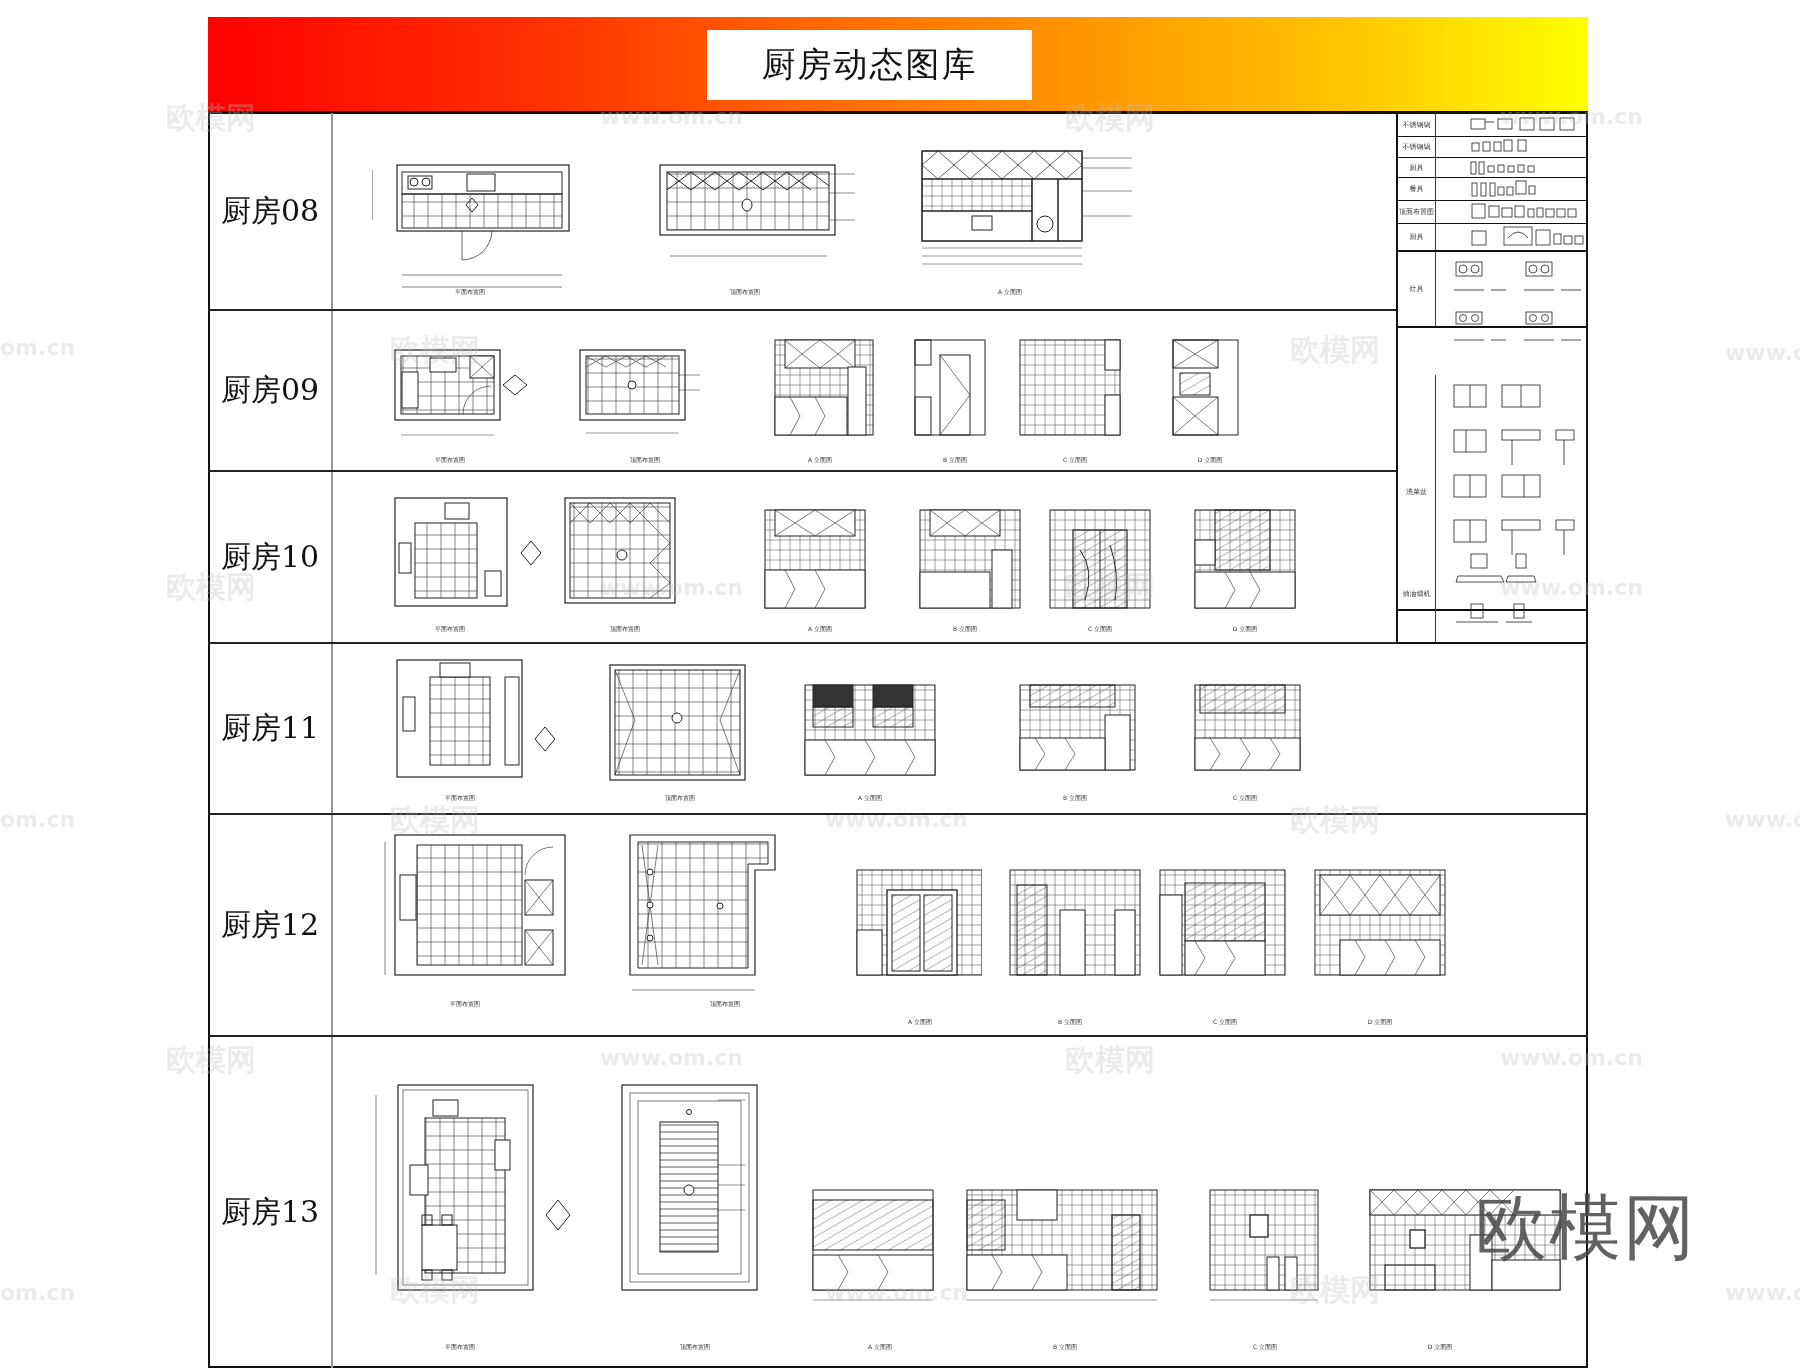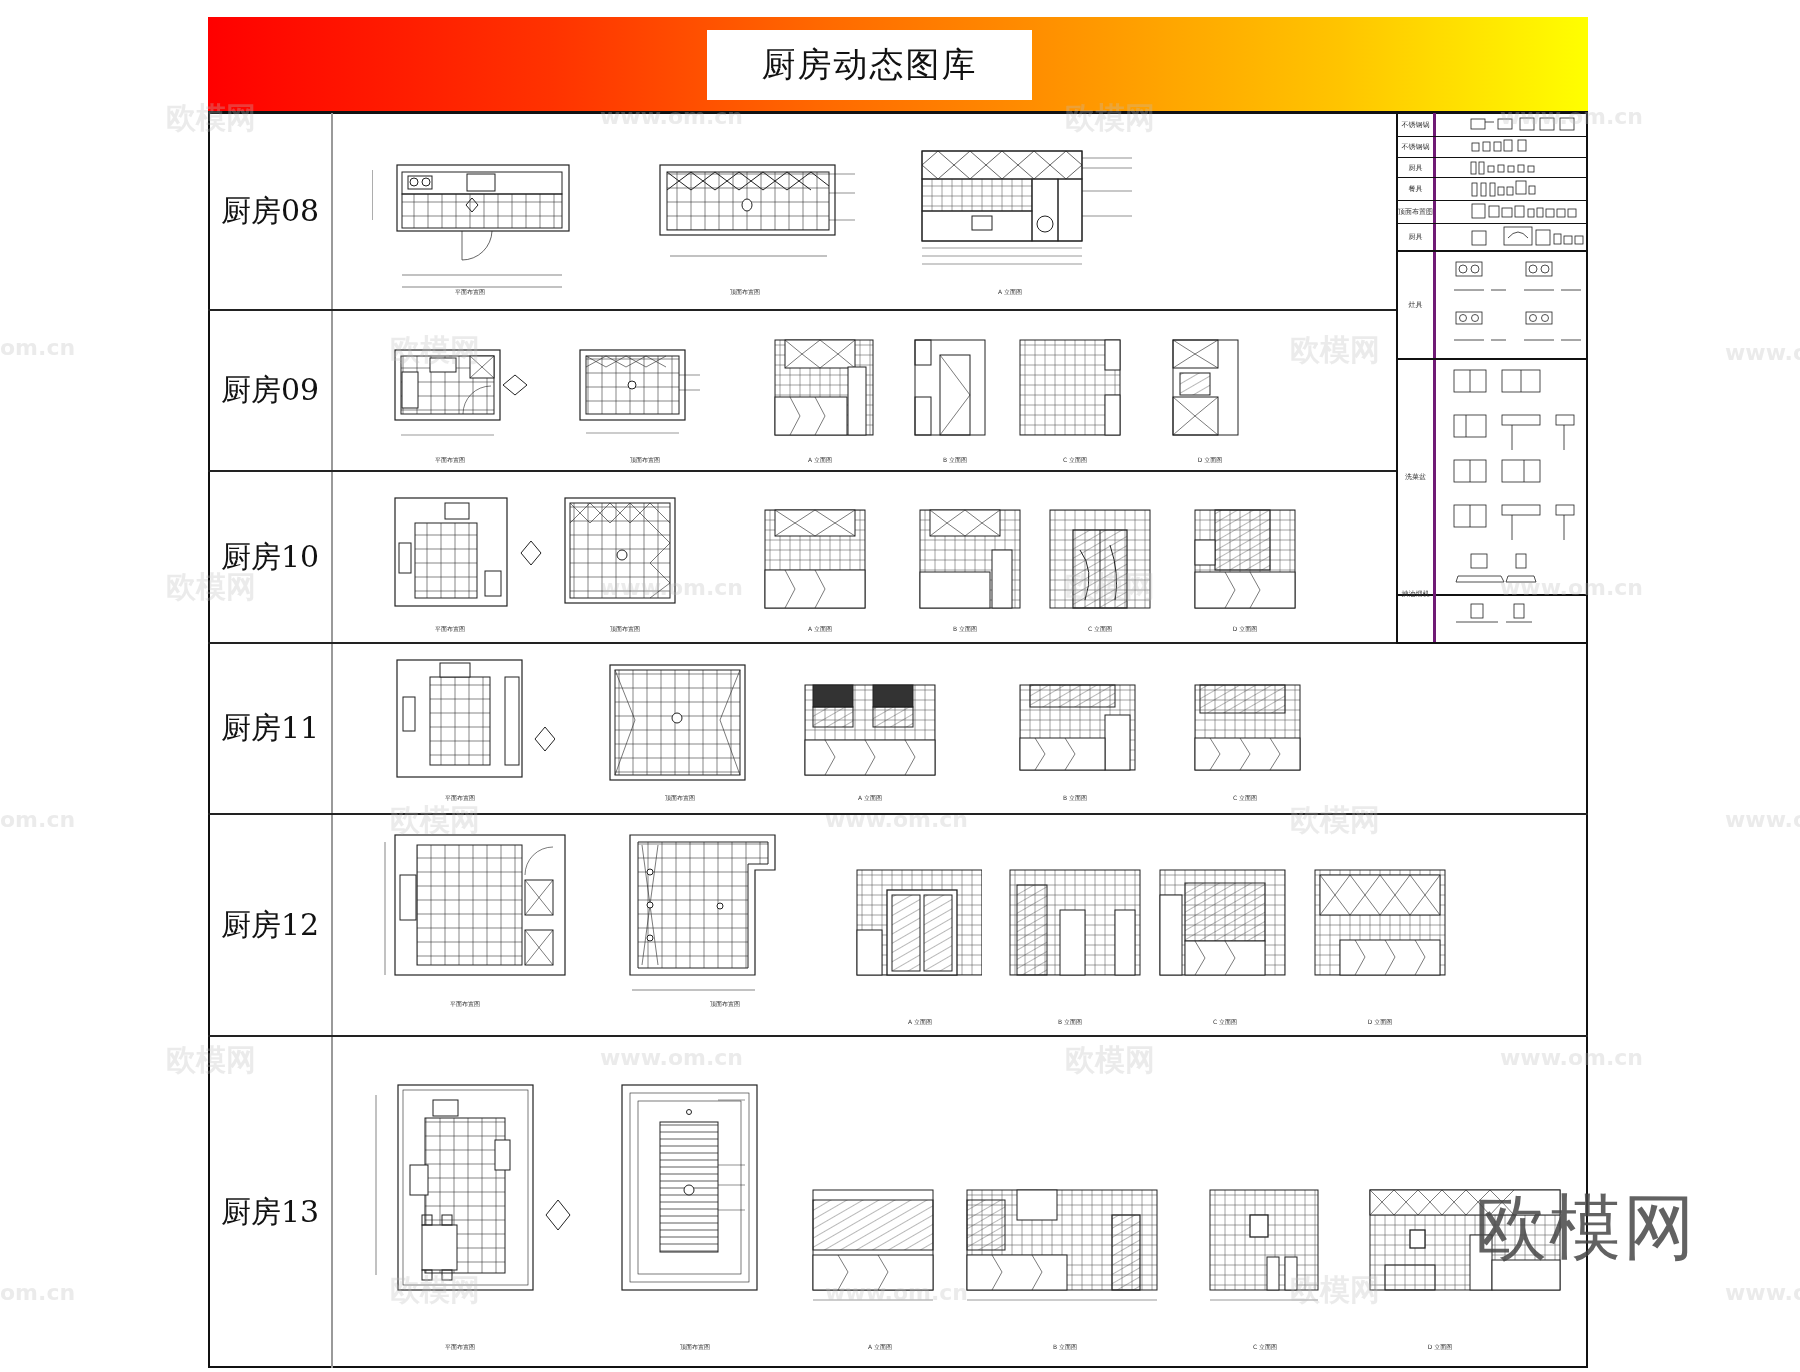--- a/index.html
+++ b/index.html
@@ -13,21 +13,21 @@
     font-family:"DejaVu Serif","Liberation Serif",serif;}
   .rowline{position:absolute;left:208px;height:2px;background:#222;}
   .label-col-divider{position:absolute;left:331px;top:113px;width:2px;height:1255px;background:#9a9a9a;}
   .row-label{position:absolute;left:208px;width:124px;display:flex;align-items:center;justify-content:center;
     font-size:30px;color:#111;font-family:"DejaVu Serif","Liberation Serif",serif;}
   .drawing{position:absolute;}
   .caption{position:absolute;font-size:6px;color:#333;text-align:center;font-family:"DejaVu Sans","Liberation Sans",sans-serif;}
   .side-panel{position:absolute;left:1396px;top:113px;width:192px;height:531px;border-left:2px solid #111;border-bottom:2px solid #111;box-sizing:border-box;}
   .side-row{position:absolute;left:0;width:190px;border-bottom:1px solid #111;box-sizing:border-box;}
   .side-row.major{border-bottom:2px solid #111;}
-  .side-label{position:absolute;left:0;top:0;width:38px;height:100%;border-right:3px solid #701a75;box-sizing:border-box;
+  .side-label{position:absolute;left:0;top:0;width:38px;height:100%;border-right:1px solid #701a75;box-sizing:border-box;
     display:flex;align-items:center;justify-content:center;font-size:7px;color:#333;font-family:"DejaVu Sans","Liberation Sans",sans-serif;text-align:center;}
   .side-content{position:absolute;left:38px;top:0;right:0;height:100%;}
   .wm-light{position:absolute;color:rgba(200,200,200,0.35);font-family:"DejaVu Sans","Liberation Sans",sans-serif;font-weight:bold;pointer-events:none;white-space:nowrap;}
   .wm-light.logo{font-size:30px;color:rgba(190,190,190,0.30);}
   .wm-light.url{font-size:22px;color:rgba(190,190,190,0.30);}
   #wm-big{position:absolute;left:1475px;top:1180px;font-size:72px;color:rgba(70,70,70,0.85);
     font-family:"DejaVu Sans","Liberation Sans",sans-serif;letter-spacing:2px;pointer-events:none;}
   svg{display:block;}
 </style>
 </head>
@@ -353,21 +353,21 @@
             <rect x="68" y="3" width="28" height="18"></rect>
             <path d="M72 14 Q82 2 92 14"></path>
             <rect x="100" y="6" width="14" height="15"></rect>
             <rect x="118" y="10" width="7" height="10"></rect>
             <rect x="128" y="12" width="8" height="8"></rect>
             <rect x="139" y="12" width="8" height="8"></rect>
           </g>
         </svg>
     </div>
   </div>
-  <div class="side-row major" style="top:139px;height:108px;">
+  <div class="side-row major" style="top:139px;height:76px;">
     <div class="side-label">灶具</div>
     <div class="side-content">
       <svg width="152" height="106">
           <g fill="none" stroke="#222" stroke-width="0.8">
         <rect x="20" y="10" width="26" height="14"></rect>
             <circle cx="27" cy="17" r="4"></circle>
             <circle cx="39" cy="17" r="4"></circle>
         <rect x="90" y="10" width="26" height="14"></rect>
             <circle cx="97" cy="17" r="4"></circle>
             <circle cx="109" cy="17" r="4"></circle>
@@ -382,21 +382,21 @@
             <circle cx="97" cy="66" r="3.5"></circle>
             <circle cx="109" cy="66" r="3.5"></circle>
         <line x1="18" y1="88" x2="48" y2="88"></line>
             <line x1="55" y1="88" x2="70" y2="88"></line>
             <line x1="88" y1="88" x2="118" y2="88"></line>
             <line x1="125" y1="88" x2="145" y2="88"></line>
       </g>
         </svg>
     </div>
   </div>
-  <div class="side-row major" style="top:247px;height:236px;">
+  <div class="side-row major" style="top:262px;height:236px;">
     <div class="side-label">洗菜盆</div>
     <div class="side-content">
       <svg width="152" height="184">
           <g fill="none" stroke="#222" stroke-width="0.8">
         <rect x="18" y="10" width="32" height="22"></rect>
             <line x1="34" y1="10" x2="34" y2="32"></line>
         <rect x="66" y="10" width="38" height="22"></rect>
             <line x1="85" y1="10" x2="85" y2="32"></line>
         <rect x="18" y="55" width="32" height="22"></rect>
             <line x1="30" y1="55" x2="30" y2="77"></line>

